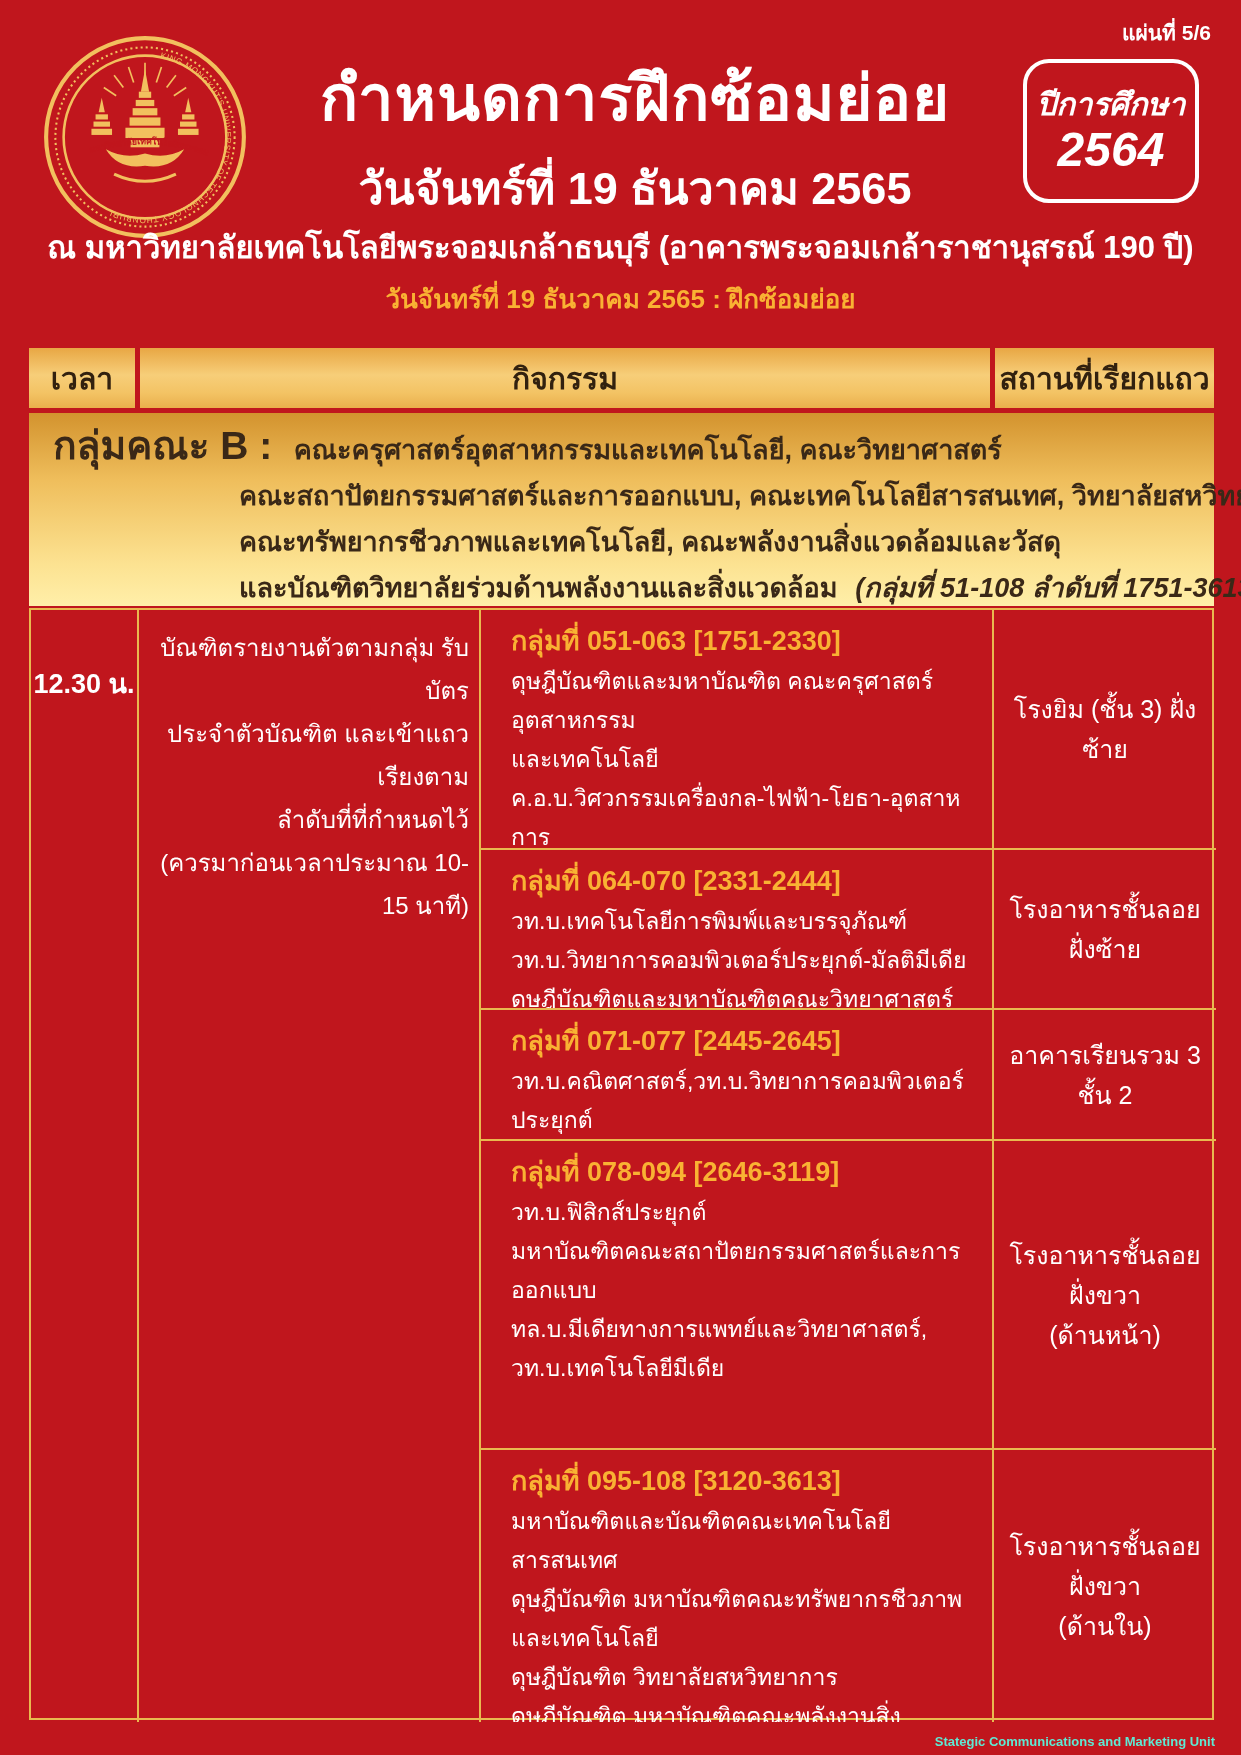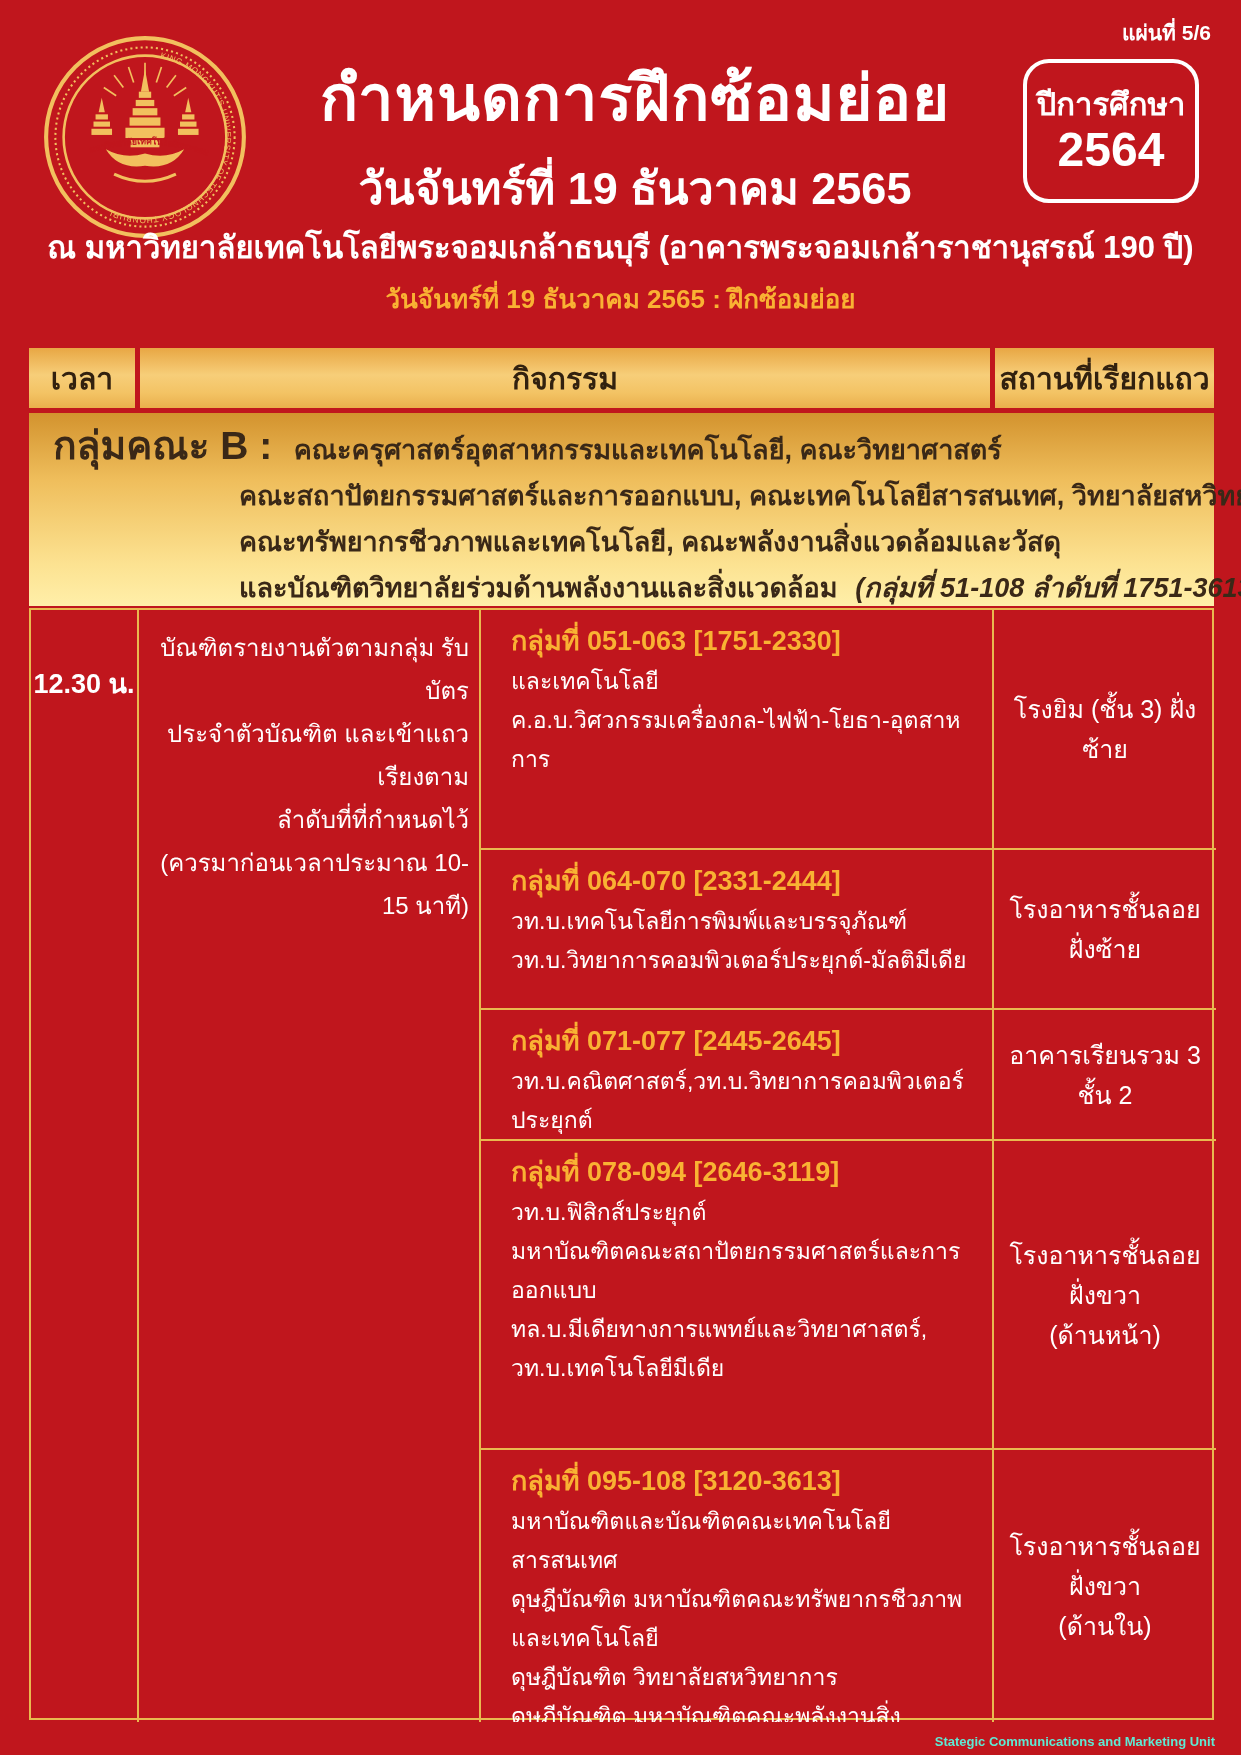--- a/index.html
+++ b/index.html
@@ -22,21 +22,21 @@
     text-align:center;font-size:63px;font-weight:bold;letter-spacing:1px;
   }
   .subtitle{
     position:absolute;left:255px;top:152px;width:760px;
     text-align:center;font-size:45px;font-weight:bold;
   }
   .year-box{
     position:absolute;right:42px;top:59px;width:176px;height:144px;
     border:4px solid #fff;border-radius:26px;
     display:flex;flex-direction:column;align-items:center;justify-content:center;
-    gap:6px;box-sizing:border-box;
+    gap:6px;box-sizing:border-box;font-style:italic;
   }
   .year-box .yb-label{font-size:31px;font-weight:bold;line-height:1;}
   .year-box .yb-year{font-size:48px;font-weight:bold;line-height:1;}
   .venue-line{
     position:absolute;left:0;top:222px;width:100%;
     text-align:center;font-size:31px;font-weight:bold;
   }
   .day-heading{
     position:absolute;left:0;top:278px;width:100%;
     text-align:center;font-size:26px;font-weight:bold;color:#F9B233;
@@ -195,33 +195,35 @@
     <div class="cell desc-cell col2">
         <div>บัณฑิตรายงานตัวตามกลุ่ม  รับบัตร</div>
         <div>ประจำตัวบัณฑิต และเข้าแถวเรียงตาม</div>
         <div>ลำดับที่ที่กำหนดไว้</div>
         <div>(ควรมาก่อนเวลาประมาณ 10-15 นาที)</div>
       </div>
 
     <div class="cell group-cell col3 rb" style="grid-column:3;grid-row:1;">
       <div class="group-head">กลุ่มที่ 051-063 [1751-2330]</div>
       <div class="group-lines">
+          <div>ดุษฎีบัณฑิตและมหาบัณฑิต คณะครุศาสตร์อุตสาหกรรม</div>
           <div>และเทคโนโลยี</div>
           <div>ค.อ.บ.วิศวกรรมเครื่องกล-ไฟฟ้า-โยธา-อุตสาหการ</div>
         </div>
     </div>
     <div class="cell loc-cell col4 rb" style="grid-column:4;grid-row:1;">
         <div>โรงยิม (ชั้น 3) ฝั่งซ้าย</div>
       </div>
 
     <div class="cell group-cell col3 rb" style="grid-column:3;grid-row:2;">
       <div class="group-head">กลุ่มที่ 064-070 [2331-2444]</div>
       <div class="group-lines">
           <div>วท.บ.เทคโนโลยีการพิมพ์และบรรจุภัณฑ์</div>
           <div>วท.บ.วิทยาการคอมพิวเตอร์ประยุกต์-มัลติมีเดีย</div>
+          <div>ดุษฎีบัณฑิตและมหาบัณฑิตคณะวิทยาศาสตร์</div>
         </div>
     </div>
     <div class="cell loc-cell col4 rb" style="grid-column:4;grid-row:2;">
         <div>โรงอาหารชั้นลอย ฝั่งซ้าย</div>
       </div>
 
     <div class="cell group-cell col3 rb" style="grid-column:3;grid-row:3;">
       <div class="group-head">กลุ่มที่ 071-077 [2445-2645]</div>
       <div class="group-lines">
           <div>วท.บ.คณิตศาสตร์,วท.บ.วิทยาการคอมพิวเตอร์ประยุกต์</div>

